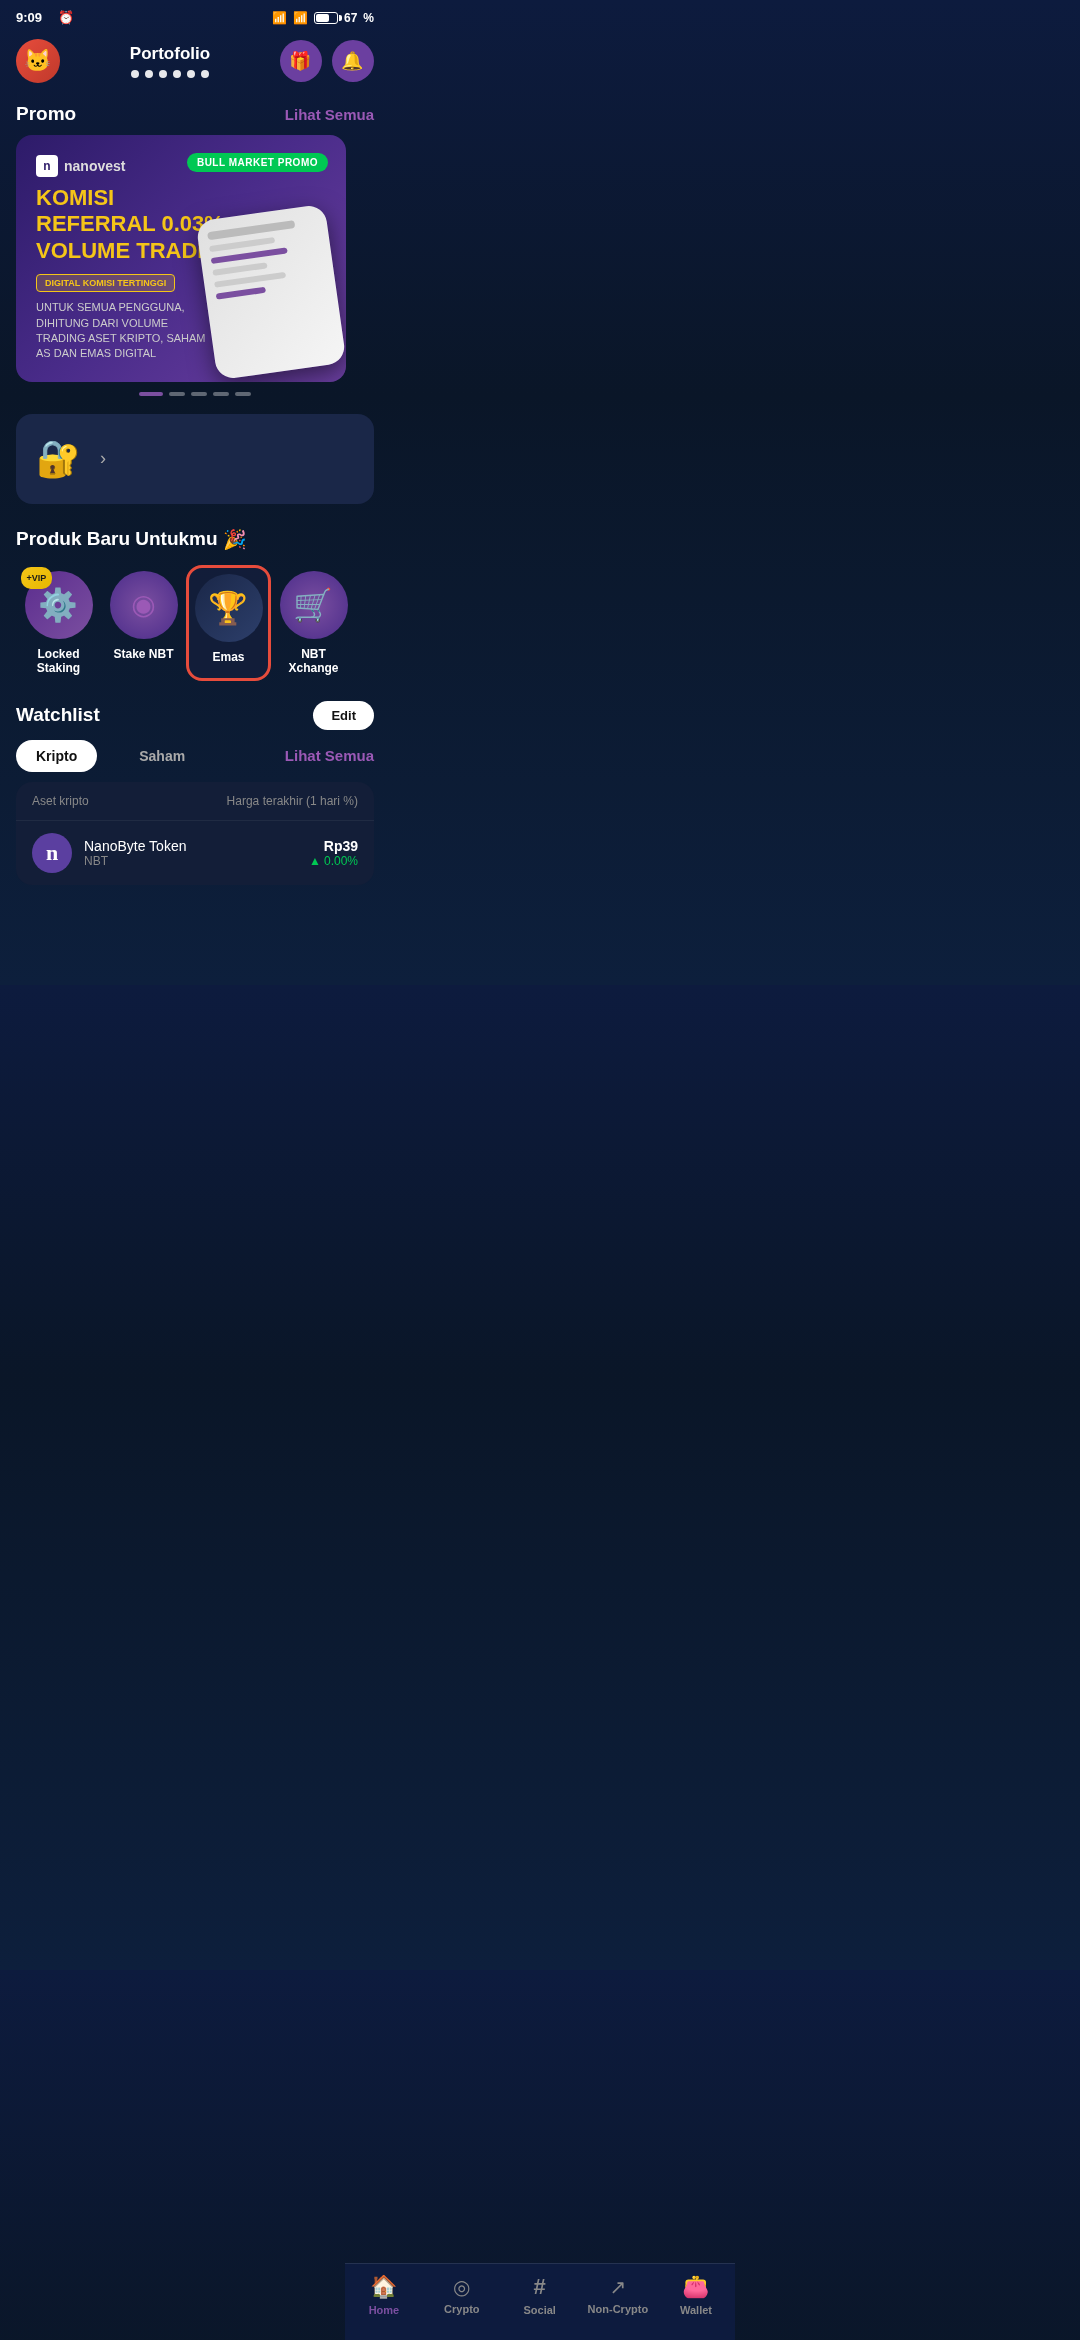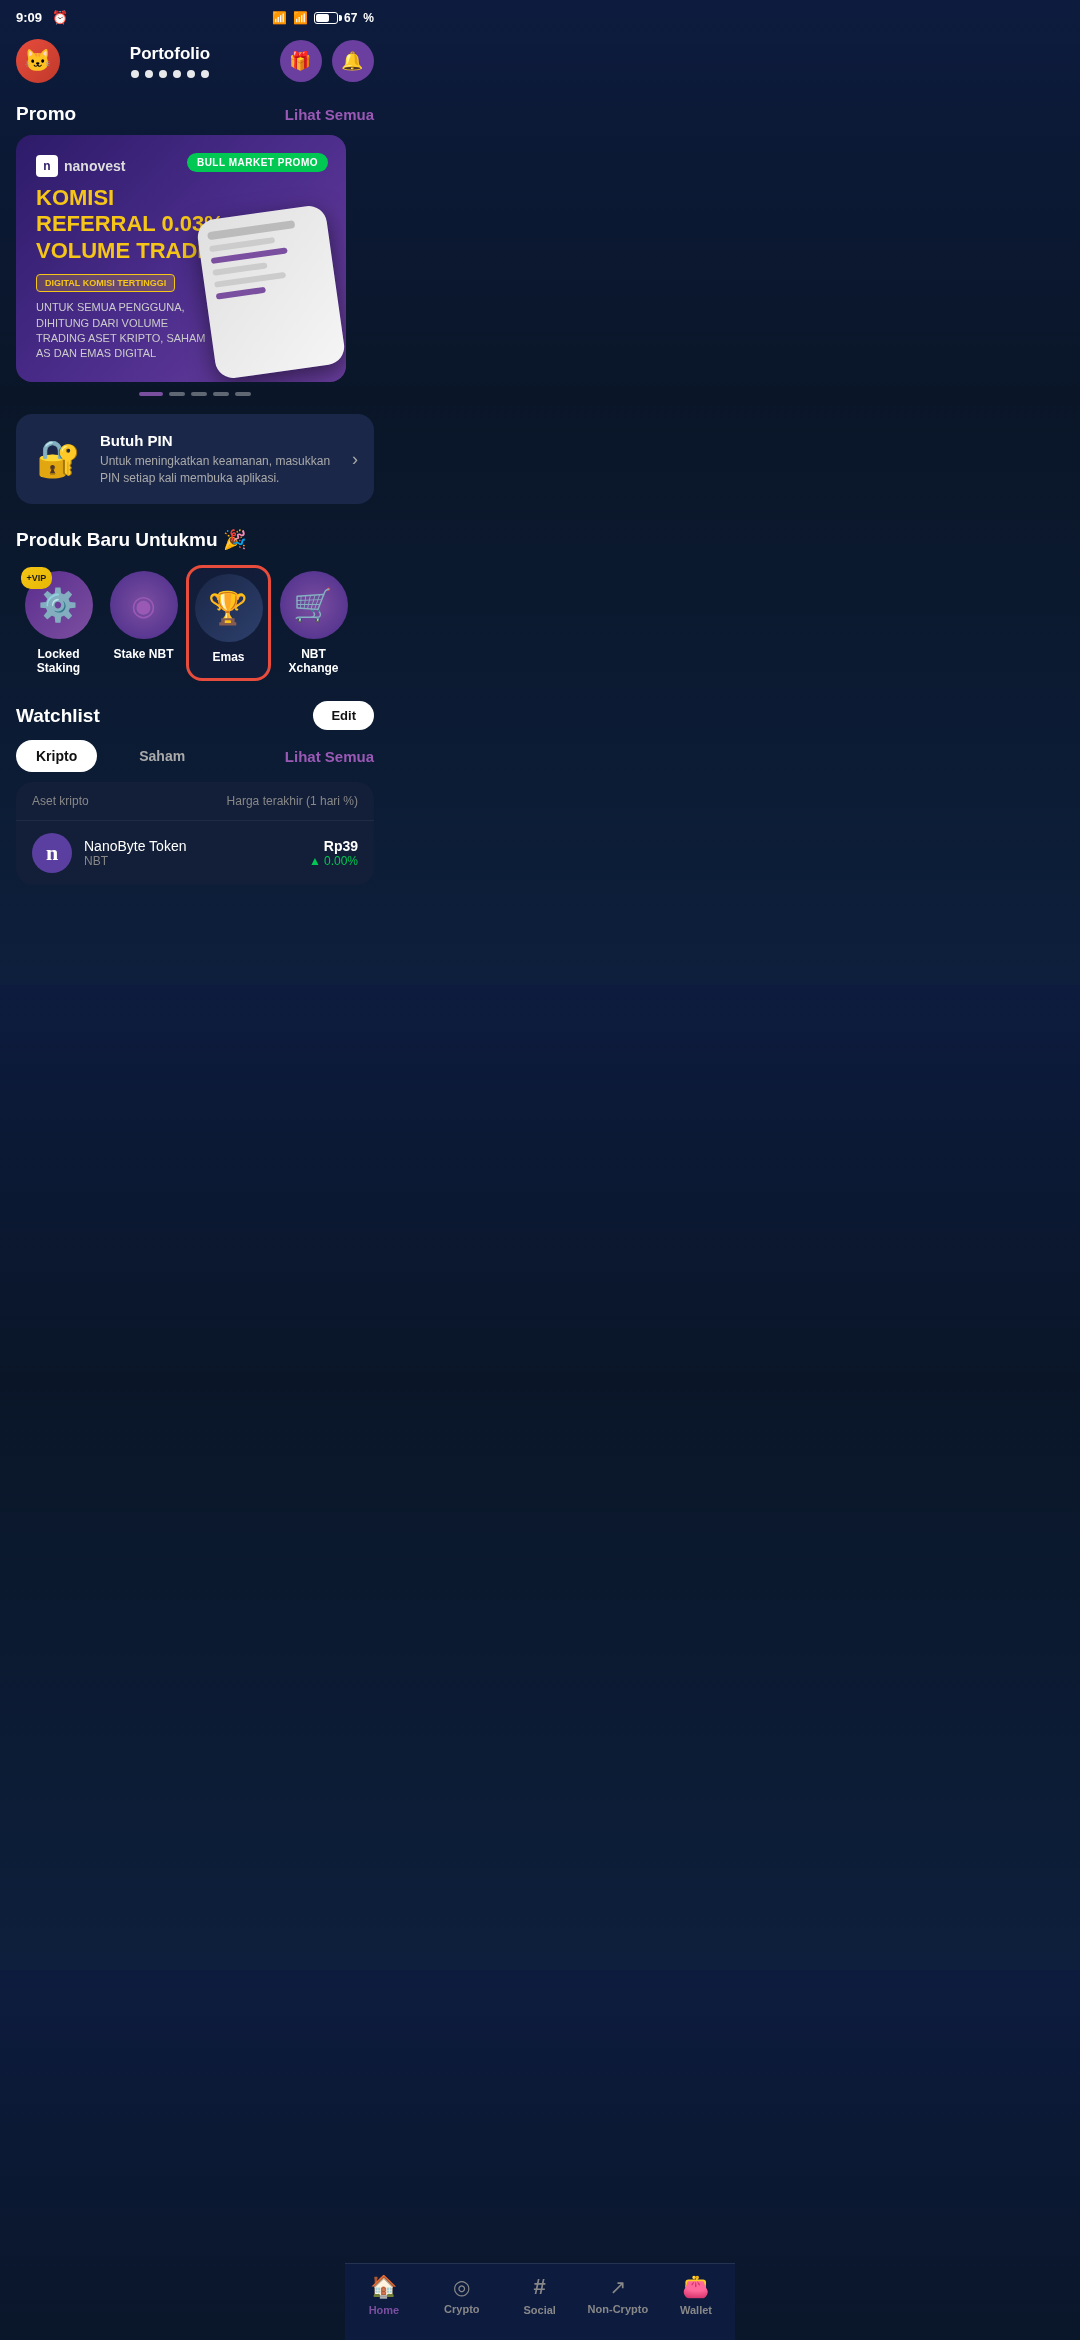--- a/index.html
+++ b/index.html
@@ -17,21 +17,21 @@
 
     
     .status-bar {
       display: flex;
       justify-content: space-between;
       align-items: center;
       padding: 10px 16px 6px;
       font-size: 13px;
       font-weight: 600;
     }
-    .status-left { display: flex; align-items: center; gap: 10px; }
+    .status-left { display: flex; align-items: center; gap: 16px; }
     .status-right { display: flex; align-items: center; gap: 6px; }
     .battery-icon {
       display: inline-flex; align-items: center;
       border: 1.5px solid #fff; border-radius: 3px;
       width: 24px; height: 12px; padding: 1px; gap: 1px;
       position: relative;
     }
     .battery-icon::after {
       content: '';
       position: absolute;
@@ -338,24 +338,20 @@
 <div class="dots-indicator">
   <div class="dot-ind active"></div>
   <div class="dot-ind"></div>
   <div class="dot-ind"></div>
   <div class="dot-ind"></div>
   <div class="dot-ind"></div>
 </div>
 
 <div class="pin-card">
   <div class="pin-icon">🔐</div>
-  <div class="pin-text">
-    <div class="pin-title">Butuh PIN</div>
-    <div class="pin-desc">Untuk meningkatkan keamanan, masukkan PIN setiap kali membuka aplikasi.</div>
-  </div>
   <div class="pin-arrow">›</div>
 </div>
 
 <div class="produk-section">
   <div class="produk-title">
     <span>Produk Baru Untukmu</span>
     <span>🎉</span>
   </div>
   <div class="produk-grid">
 

